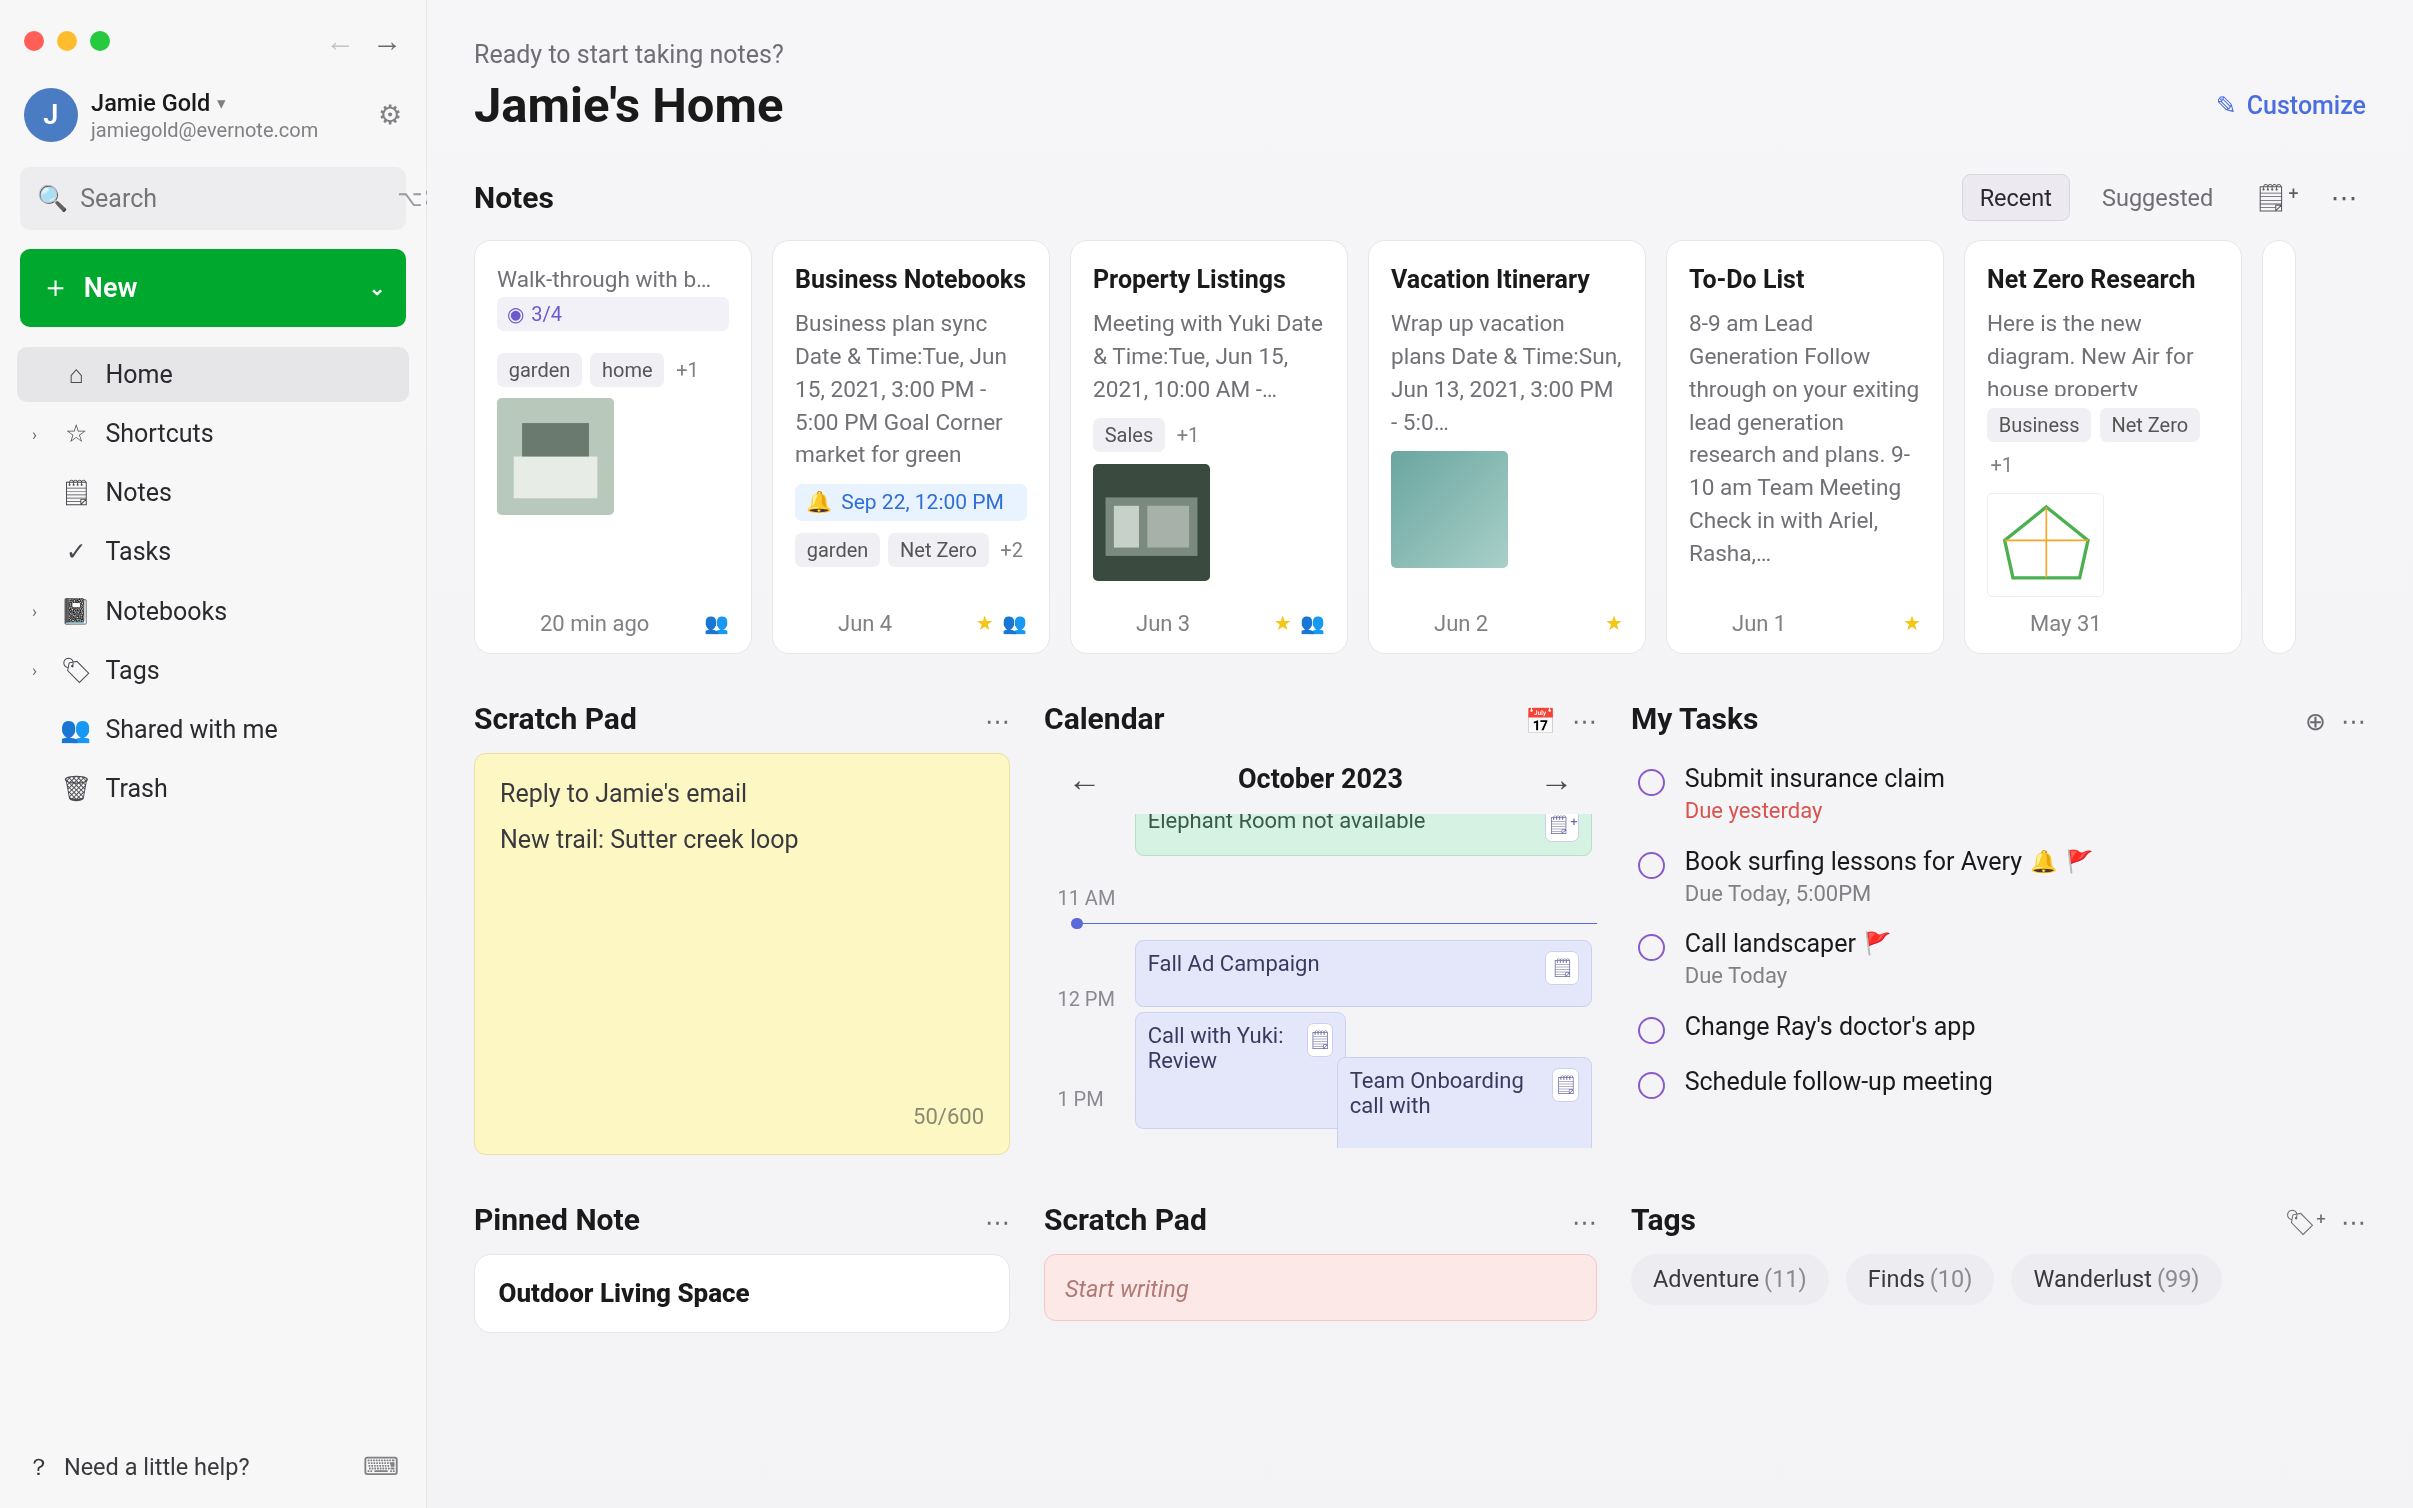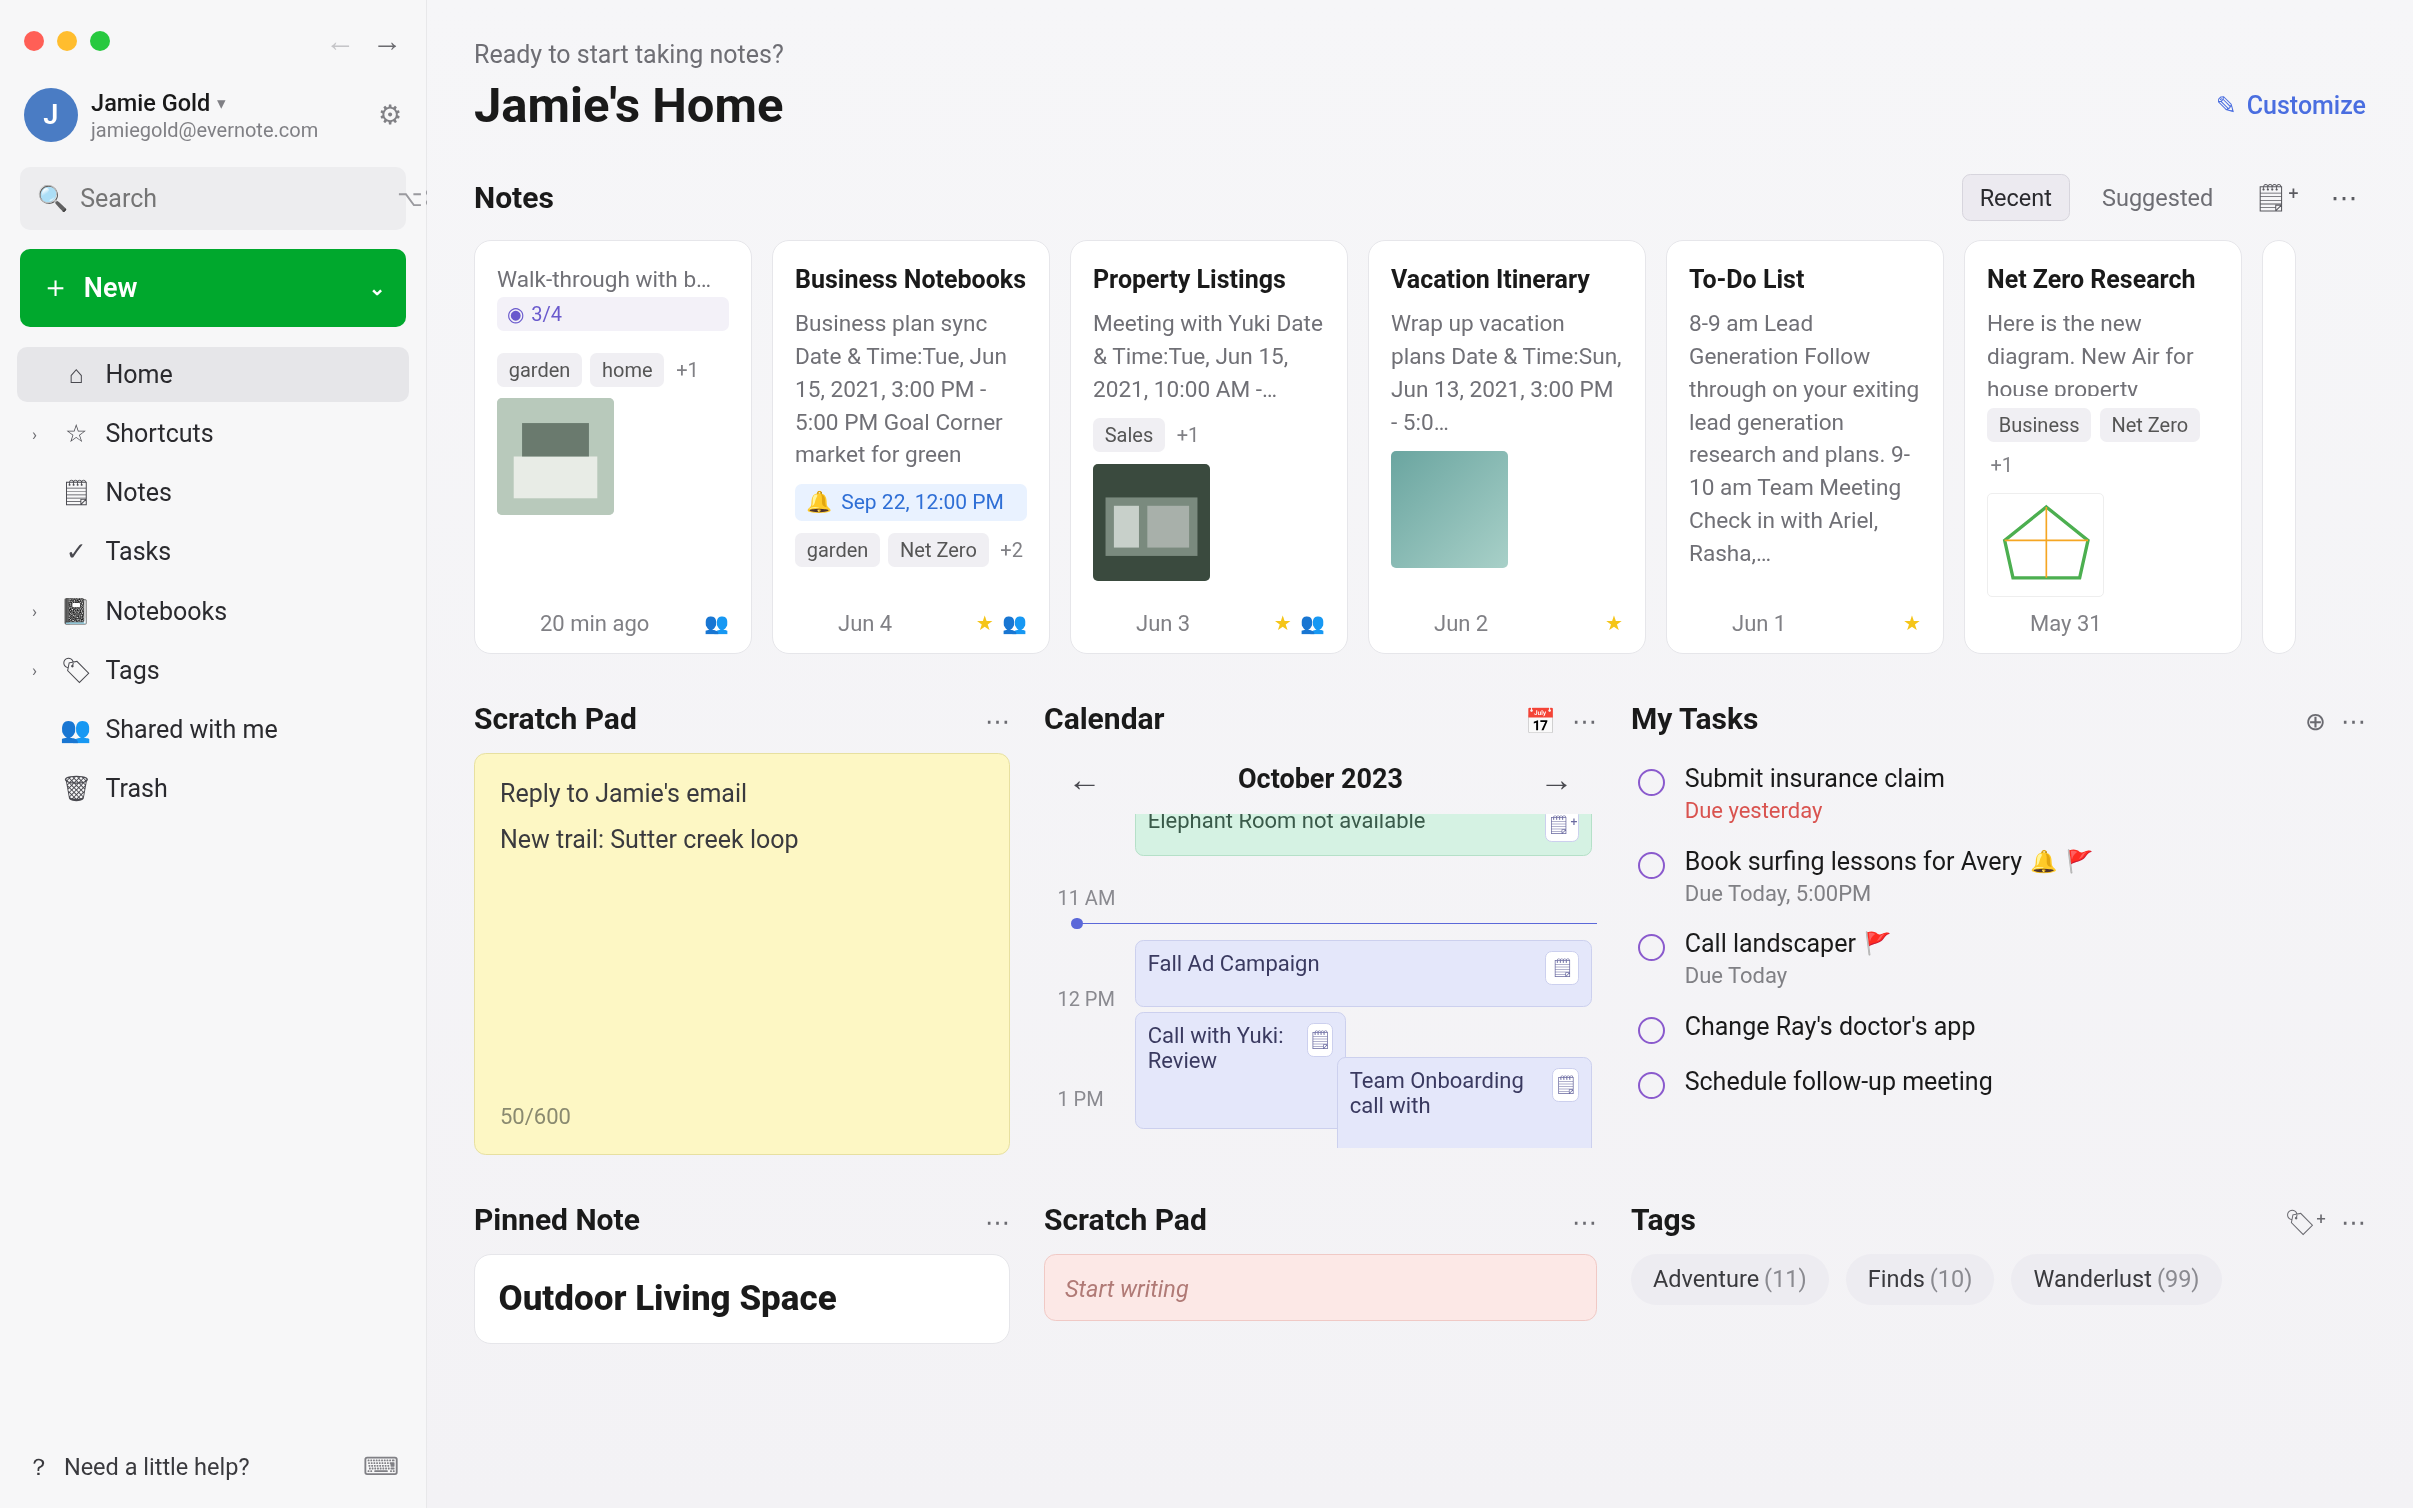--- a/index.html
+++ b/index.html
@@ -75,21 +75,21 @@
 
 
 .widgets-row { display: flex; gap: 34px; margin-top: 47px; }
 .widget { display: flex; flex-direction: column; }
 .widget-head { display: flex; align-items: flex-end; margin-bottom: 17px; }
 .widget-title { font-size: 30px; font-weight: 700; color: #1a1a1a; }
 .widget-actions { margin-left: auto; display: flex; gap: 15px; color: #6a6a70; font-size: 25px; }
 .scratch { width: 536px; }
 .scratch-body { background: #fdf7c4; border: 0.8px solid #e7e0a0; border-radius: 11.7px; padding: 25px; height: 402px; display: flex; flex-direction: column; font-size: 25px; color: #3a3a3e; }
 .scratch-line { margin-bottom: 17px; }
-.scratch-counter { margin-top: auto; font-size: 22px; color: #8a8a70; }
+.scratch-counter { margin-top: auto; text-align: right; font-size: 22px; color: #8a8a70; }
 
 .calendar { width: 553px; }
 .cal-nav { display: flex; align-items: center; justify-content: space-between; padding: 6.7px 23.5px 13.4px 23.5px; }
 .cal-month { font-size: 27px; font-weight: 700; color: #1a1a1a; }
 .cal-arrow { font-size: 34px; color: #4a4a50; cursor: pointer; }
 .cal-grid { position: relative; height: 335px; border-top: 0.8px solid transparent; overflow:hidden; }
 .cal-hour-label { position: absolute; left: 13.4px; font-size: 20px; color: #8a8a90; }
 .cal-now { position:absolute; left:34px; right:0; height:1.7px; background:#5b68d9; }
 .cal-now::before { content:''; position:absolute; left:-6.7px; top:-5px; width:11.7px; height:11.7px; border-radius:50%; background:#5b68d9; }
 .cal-event { position:absolute; border-radius:8.4px; padding:10px 11.7px; font-size:22px; color:#3a3a60; border:0.8px solid #ccd0ee; background:#e4e7fa; display:flex; }
@@ -103,21 +103,21 @@
 .task-label { font-size: 25px; color: #1a1a1a; display:flex; align-items:center; gap:8.4px; }
 .task-due { font-size: 22px; color: #808085; margin-top: 5px; }
 .task-due.overdue { color: #d9534f; }
 .flag { color:#e05252; font-size:22px; }
 .bell { color:#4a6ee0; font-size:22px; }
 
 
 .bottom-row { display:flex; gap:34px; margin-top:47px; }
 .pinned { width: 536px; }
 .pinned-card { background:#fff; border:0.8px solid #e6e6ea; border-radius:17px; padding:23.5px; }
-.pinned-title { font-size:35px; font-weight:800; color:#1a1a1a; }
+.pinned-title { font-size:26px; font-weight:800; color:#1a1a1a; }
 .scratch2 { width:553px; }
 .scratch2-body { background:#fce8e6; border:0.8px solid #f0c9c5; border-radius:11.7px; padding:20px; height:67px; font-size:23.5px; color:#b07a76; font-style:italic; }
 .tags-widget { flex:1; }
 .tag-pills { display:flex; gap:17px; flex-wrap:wrap; }
 .tag-pill { background:#edecf1; border-radius:837px; padding:11.7px 22px; font-size:23.5px; color:#3a3a3e; cursor:pointer; }
 .tag-pill .count { color:#8a8a90; margin-left:5px; }
 
 svg { display:block; }
 </style>
 </head>

